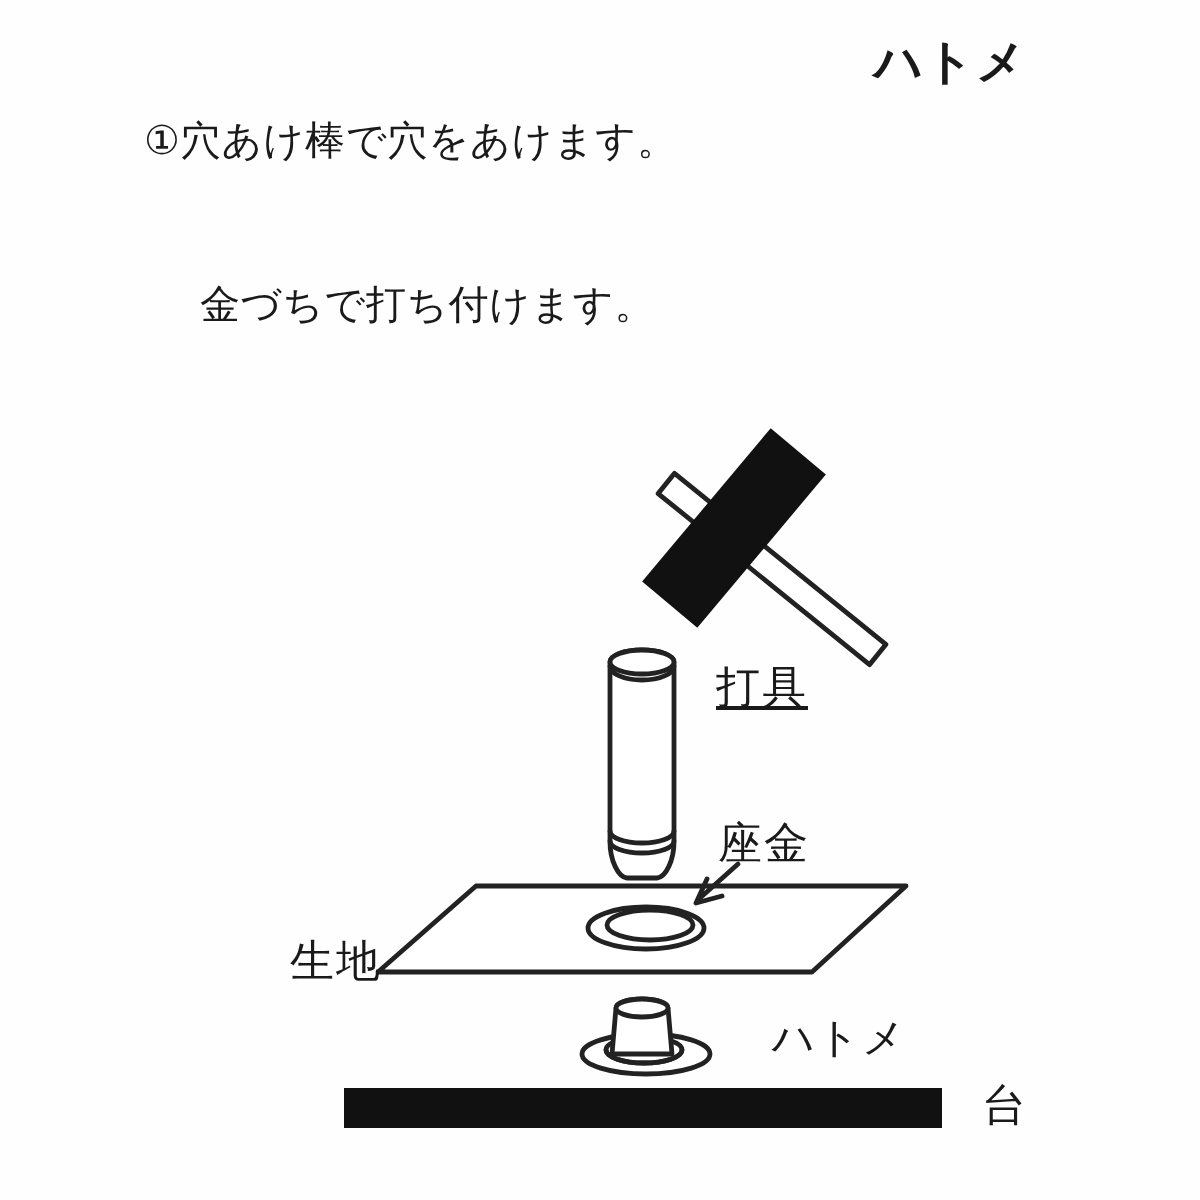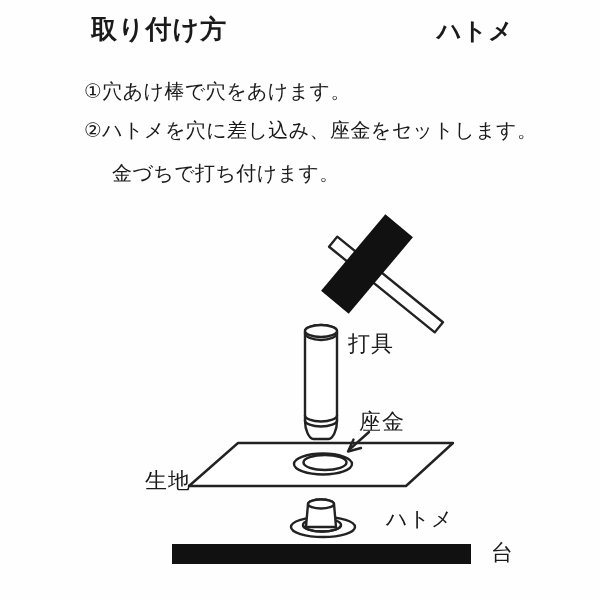--- a/index.html
+++ b/index.html
@@ -15,52 +15,47 @@
   .abs{position:absolute;white-space:nowrap;}
   .page-title{
     left:91px;top:12px;
     font-size:26px;font-weight:700;letter-spacing:1px;
   }
   .product-name{
     left:437px;top:15px;
     font-size:24px;font-weight:600;letter-spacing:1px;
   }
   .step{
-    left:84px;
+    left:72px;
     font-size:20px;font-weight:400;letter-spacing:0.4px;
     line-height:27px;
-    margin-top:20px;
   }
   .step-1{top:58px;}
   .step-2{top:97px;}
   .step-3{top:140px;}
   .step .l2{display:block;padding-left:28px;}
   .dlabel{font-size:22px;font-weight:500;letter-spacing:1px;}
-  .label-punch {left:348px;top:329px;}
+  .label-punch {left:358px;top:329px;text-decoration:underline;}
   .label-washer{left:359px;top:407px;font-family:Liberation Mono, monospace;}
   .label-fabric{left:145px;top:466px;}
   .label-eyelet{left:386px;top:505px;font-size:21px;}
   .label-base  {left:491px;top:538px;}
   svg{position:absolute;left:0;top:0;}
   .ln{fill:none;stroke:#222222;stroke-width:2.4;stroke-linecap:round;stroke-linejoin:round;}
   .wh{fill:#ffffff;stroke:#222222;stroke-width:2.4;stroke-linejoin:round;}
 </style>
 </head>
 <body>
 
 <div class="sheet">
 
-  <div class="abs page-title">取り付け方</div>
   <div class="abs product-name">ハトメ</div>
 
   <div class="abs step step-1">
     <span>①穴あけ棒で穴をあけます。</span>
-  </div>
-  <div class="abs step step-2">
-    <span>②ハトメを穴に差し込み、座金をセットします。</span>
   </div>
   <div class="abs step step-3">
     <span class="l2">金づちで打ち付けます。</span>
   </div>
 
   <svg width="600" height="600" viewBox="0 0 600 600">
 
     <rect class="wh" x="318" y="278" width="136" height="13" transform="rotate(39 386 284.5)"></rect>
 
     <rect x="349" y="214" width="36" height="100" transform="rotate(40 367 264)" fill="#111111"></rect>

